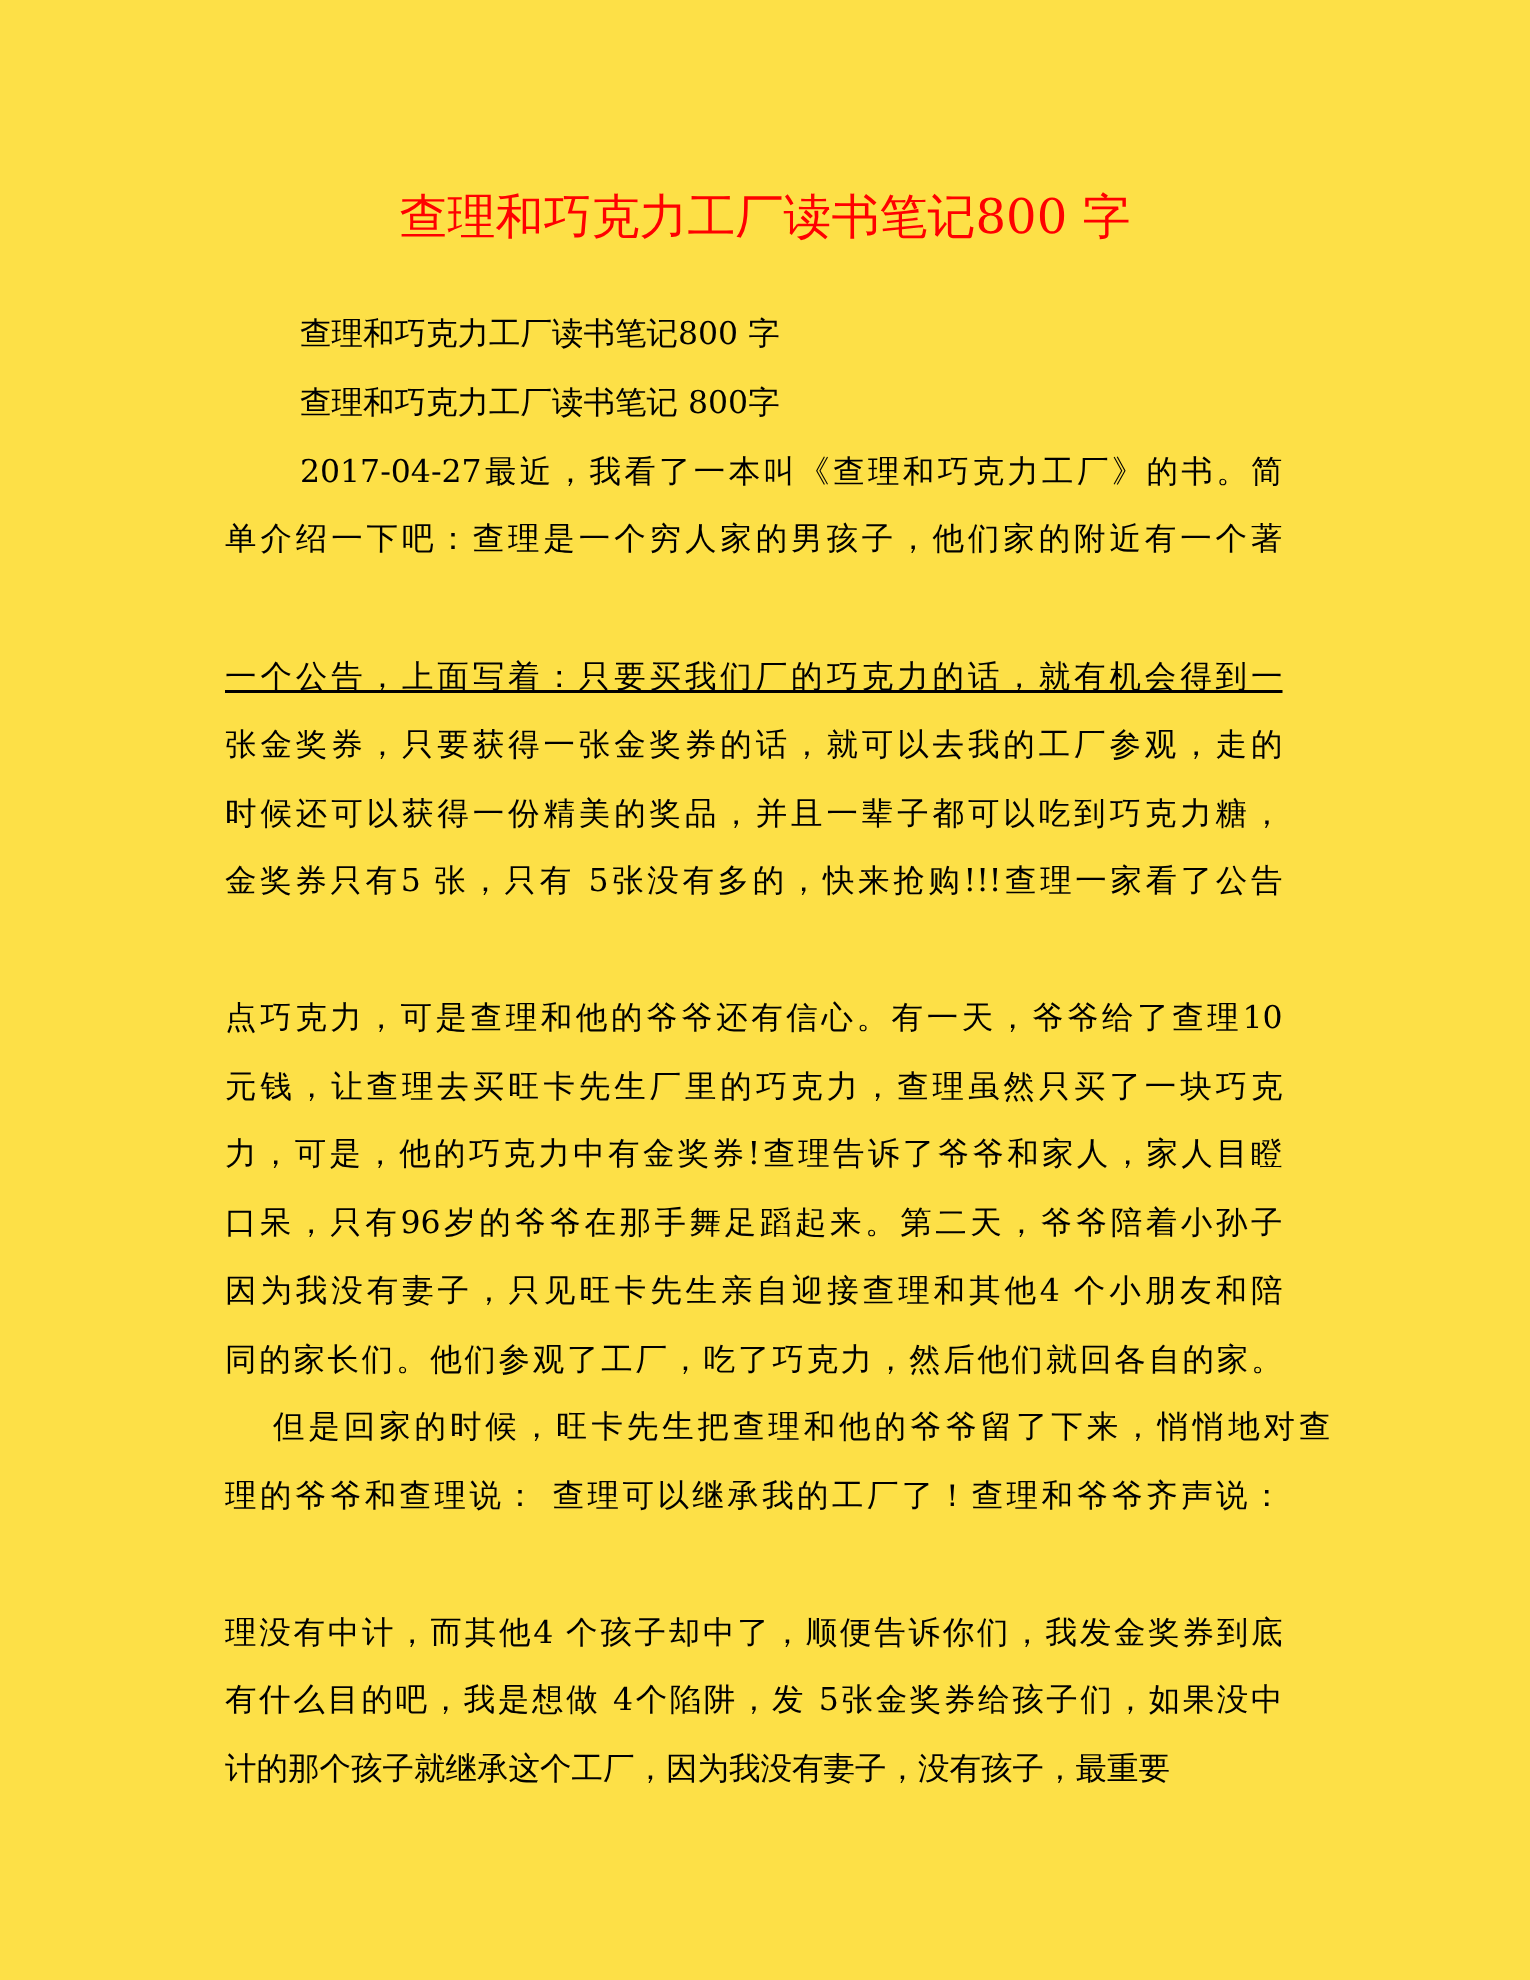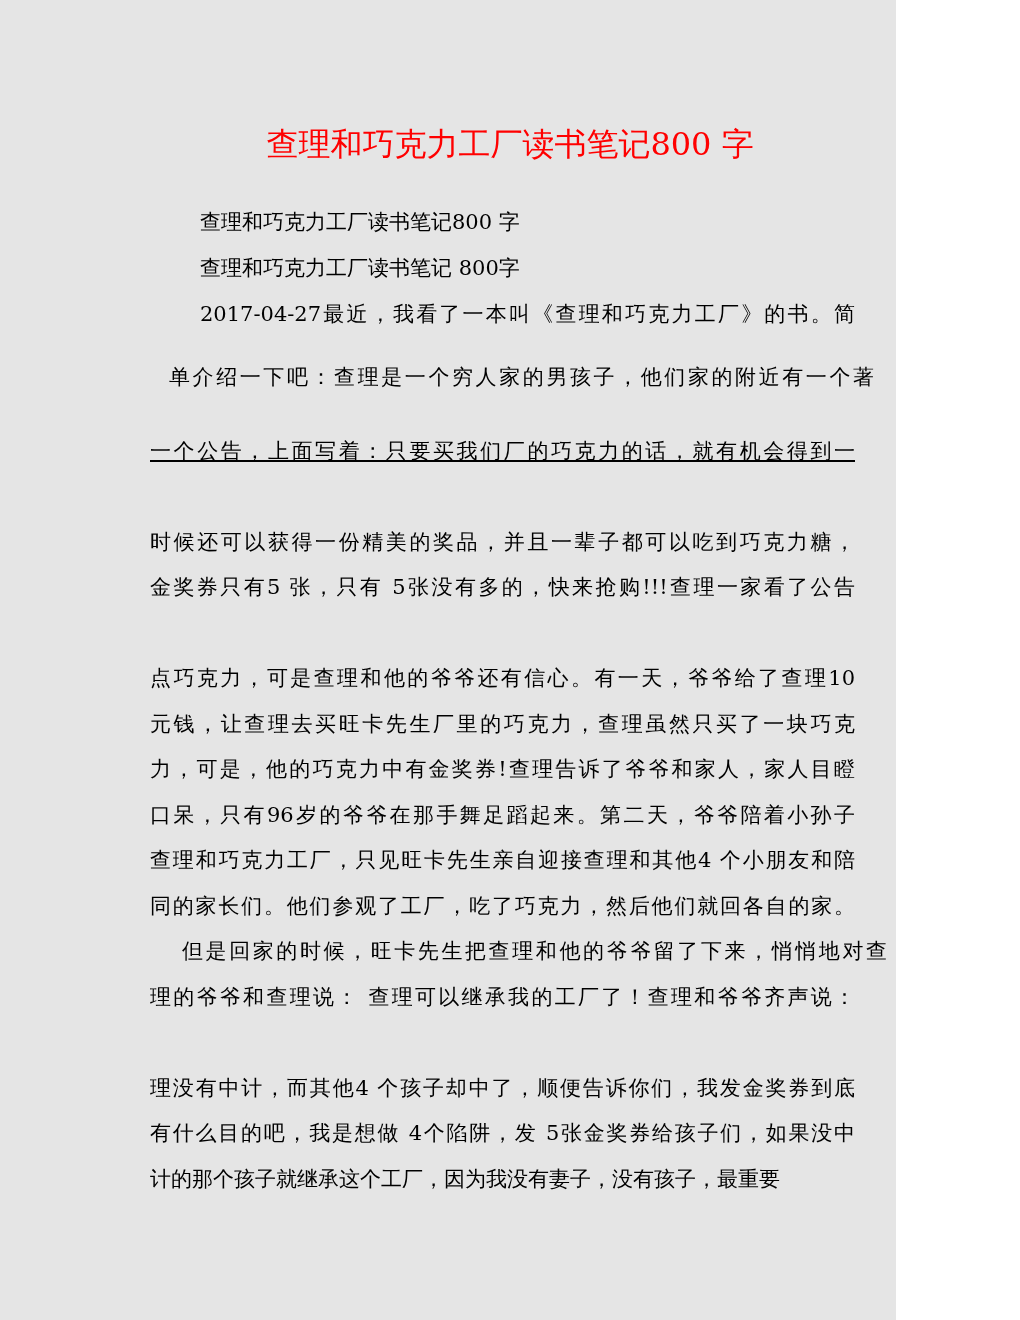--- a/index.html
+++ b/index.html
@@ -11,23 +11,23 @@
       width: 1020px;
       height: 1320px;
       position: relative;
       overflow: hidden;
       font-family: "DejaVu Serif", "Liberation Serif", serif;
       color: #000000;
     }
     .page {
       position: absolute;
       left: 0; top: 0;
-      width: 896px;
+      width: 1020px;
       height: 1320px;
-      background: #e5e5e5;
+      background: #fde047;
     }
     .doc-title {
       position: absolute;
       left: 0;
       width: 1020px;
       top: 120px;
       text-align: center;
       font-size: 32px;
       line-height: 48px;
       letter-spacing: 0px;
@@ -49,28 +49,29 @@
 </head>
 <body>
 
 <div class="page">
   <div class="doc-title" style="color:#ff0000;">查理和巧克力工厂读书笔记800 字</div>
 
   <div class="line indent noj" style="top:207px;">查理和巧克力工厂读书笔记800 字</div>
   <div class="line indent noj" style="top:253px;">查理和巧克力工厂读书笔记 800字</div>
 
   <div class="line indent" style="top:299px;">2017-04-27最近，我看了一本叫《查理和巧克力工厂》的书。简</div>
-  <div class="line" style="top:362px;margin-left:19px;">单介绍一下吧：查理是一个穷人家的男孩子，他们家的附近有一个著</div>
+  <div class="line" style="top:344px;">单介绍一下吧：查理是一个穷人家的男孩子，他们家的附近有一个著</div>
   <div class="line" style="top:436px;text-decoration:underline;">一个公告，上面写着：只要买我们厂的巧克力的话，就有机会得到一</div>
+  <div class="line" style="top:481px;">张金奖券，只要获得一张金奖券的话，就可以去我的工厂参观，走的</div>
   <div class="line" style="top:527px;">时候还可以获得一份精美的奖品，并且一辈子都可以吃到巧克力糖，</div>
   <div class="line" style="top:572px;">金奖券只有5 张，只有 5张没有多的，快来抢购!!!查理一家看了公告</div>
   <div class="line" style="top:663px;">点巧克力，可是查理和他的爷爷还有信心。有一天，爷爷给了查理10</div>
   <div class="line" style="top:709px;">元钱，让查理去买旺卡先生厂里的巧克力，查理虽然只买了一块巧克</div>
   <div class="line" style="top:754px;">力，可是，他的巧克力中有金奖券!查理告诉了爷爷和家人，家人目瞪</div>
   <div class="line" style="top:800px;">口呆，只有96岁的爷爷在那手舞足蹈起来。第二天，爷爷陪着小孙子</div>
-  <div class="line" style="top:845px;">查理和巧克力工厂，只见旺卡先生亲自迎接查理和其他4 个小朋友和陪</div>
+  <div class="line" style="top:845px;">因为我没有妻子，只见旺卡先生亲自迎接查理和其他4 个小朋友和陪</div>
   <div class="line" style="top:891px;">同的家长们。他们参观了工厂，吃了巧克力，然后他们就回各自的家。</div>
   <div class="line" style="top:936px;margin-left:32px;">但是回家的时候，旺卡先生把查理和他的爷爷留了下来，悄悄地对查</div>
   <div class="line" style="top:982px;">理的爷爷和查理说：  查理可以继承我的工厂了！查理和爷爷齐声说：</div>
   <div class="line" style="top:1073px;">理没有中计，而其他4 个孩子却中了，顺便告诉你们，我发金奖券到底</div>
   <div class="line" style="top:1118px;">有什么目的吧，我是想做 4个陷阱，发 5张金奖券给孩子们，如果没中</div>
   <div class="line noj" style="top:1164px;">计的那个孩子就继承这个工厂，因为我没有妻子，没有孩子，最重要</div>
 </div>
 
 </body></html>

